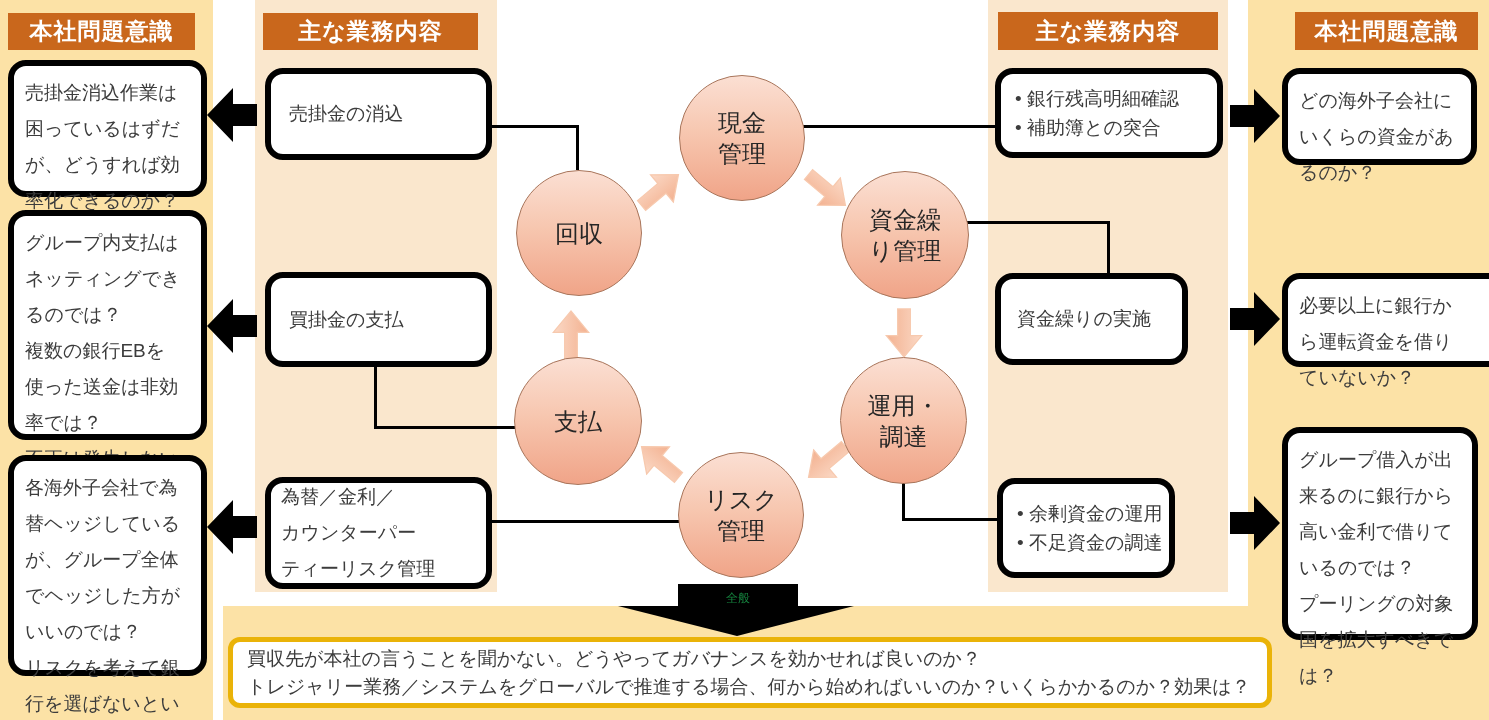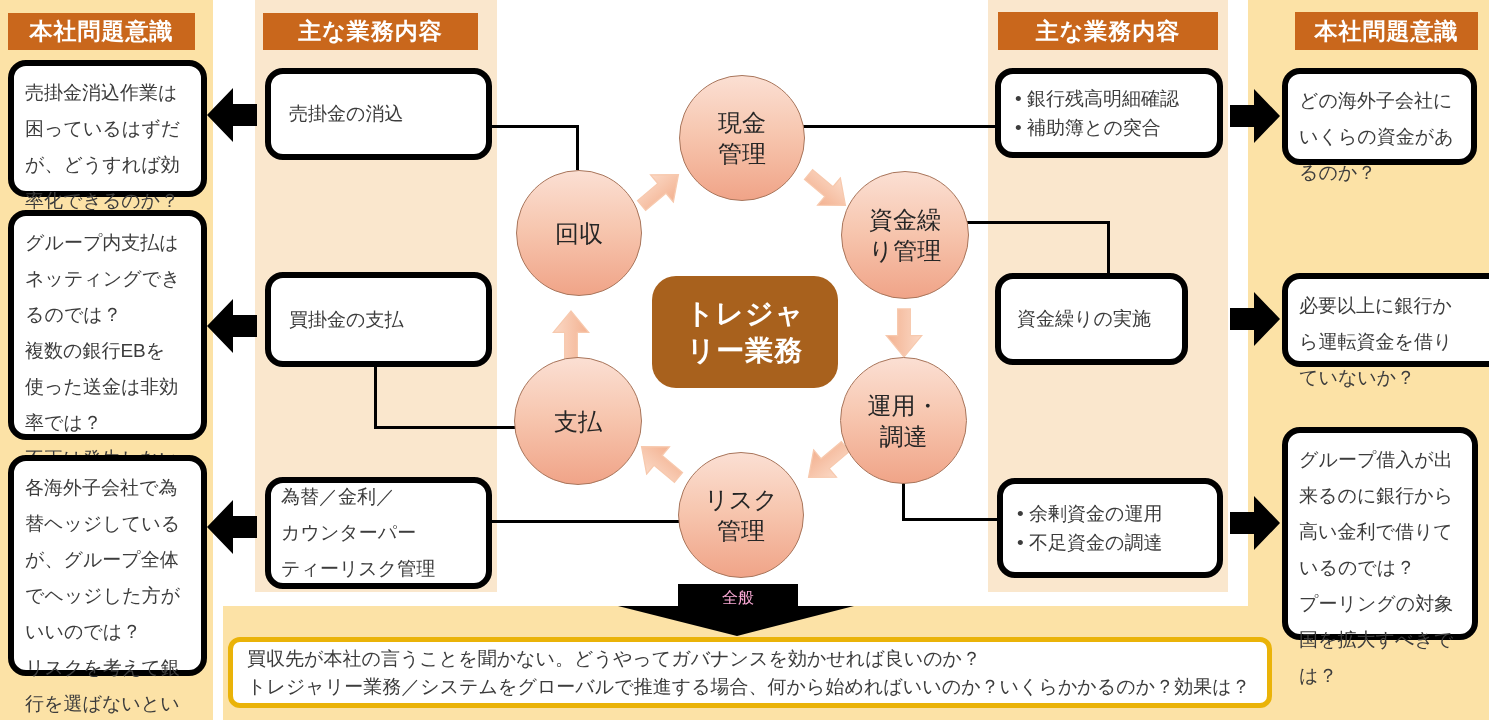--- a/index.html
+++ b/index.html
@@ -37,21 +37,21 @@
   
   .center-box{
     background:#A8611D;border-radius:24px;color:#ffffff;font-weight:bold;
     font-size:28px;line-height:37px;display:flex;align-items:center;
     justify-content:center;text-align:center;letter-spacing:1px;
   }
   
   .line{background:#000000;}
   
   .general-label{
-    background:#000000;color:#f9a8d4;font-size:16px;
+    background:#000000;color:#15803d;font-size:12px;
     display:flex;align-items:center;justify-content:center;
   }
   
   .bottom-box{
     background:#ffffff;border:5px solid #eab308;border-radius:12px;
     color:#3C3C3C;font-size:19px;line-height:28px;padding:5px 14px;
     display:flex;flex-direction:column;justify-content:center;
   }
   svg{display:block;}
 </style>
@@ -105,21 +105,21 @@
 
   <div class="abs bbox vcenter pre" style="left:265px;top:68px;width:227px;height:92px;padding-left:18px;">売掛金の消込</div>
   <div class="abs bbox vcenter pre" style="left:265px;top:272px;width:227px;height:95px;padding-left:18px;">買掛金の支払</div>
   <div class="abs bbox vcol pre" style="left:265px;top:477px;width:227px;height:112px;padding-left:10px;">為替／金利／
 カウンターパー
 ティーリスク管理</div>
 
   <div class="abs bbox vcol pre" style="left:995px;top:68px;width:228px;height:90px;padding-left:14px;line-height:29px;">• 銀行残高明細確認
 • 補助簿との突合</div>
   <div class="abs bbox vcenter pre" style="left:995px;top:273px;width:193px;height:92px;padding-left:16px;">資金繰りの実施</div>
-  <div class="abs bbox vcol pre" style="left:997px;top:478px;width:226px;height:100px;padding-left:14px;line-height:29px;">• 余剰資金の運用
+  <div class="abs bbox vcol pre" style="left:997px;top:478px;width:178px;height:100px;padding-left:14px;line-height:29px;">• 余剰資金の運用
 • 不足資金の調達</div>
 
   <div class="abs bbox pad pre" style="left:1282px;top:68px;width:195px;height:97px;">どの海外子会社に
 いくらの資金があ
 るのか？</div>
   <div class="abs bbox pad pre" style="left:1282px;top:273px;width:232px;height:94px;">必要以上に銀行か
 ら運転資金を借り
 ていないか？</div>
   <div class="abs bbox pad pre" style="left:1282px;top:427px;width:196px;height:213px;">グループ借入が出
 来るのに銀行から
@@ -181,22 +181,20 @@
 管理</div>
   <div class="abs circle pre" style="left:841px;top:171px;width:128px;height:128px;">資金繰
 り管理</div>
   <div class="abs circle pre" style="left:840px;top:357px;width:127px;height:127px;">運用・
 調達</div>
   <div class="abs circle pre" style="left:678px;top:452px;width:126px;height:126px;">リスク
 管理</div>
   <div class="abs circle pre" style="left:514px;top:357px;width:128px;height:128px;">支払</div>
   <div class="abs circle pre" style="left:516px;top:170px;width:126px;height:126px;">回収</div>
 
-  <div class="abs center-box pre" style="left:652px;top:276px;width:186px;height:112px;">トレジャ
-リー業務</div>
 
   <svg class="abs" style="left:616px;top:604px;" width="240" height="34" viewBox="0 0 240 34">
       <polygon points="2,2 238,2 121,32" fill="#000"></polygon>
     </svg>
   <div class="abs general-label" style="left:678px;top:584px;width:120px;height:28px;">全般</div>
 
   <div class="abs bottom-box" style="left:228px;top:637px;width:1044px;height:71px;">
     <div>買収先が本社の言うことを聞かない。どうやってガバナンスを効かせれば良いのか？</div>
     <div>トレジャリー業務／システムをグローバルで推進する場合、何から始めればいいのか？いくらかかるのか？効果は？</div>
   </div>

